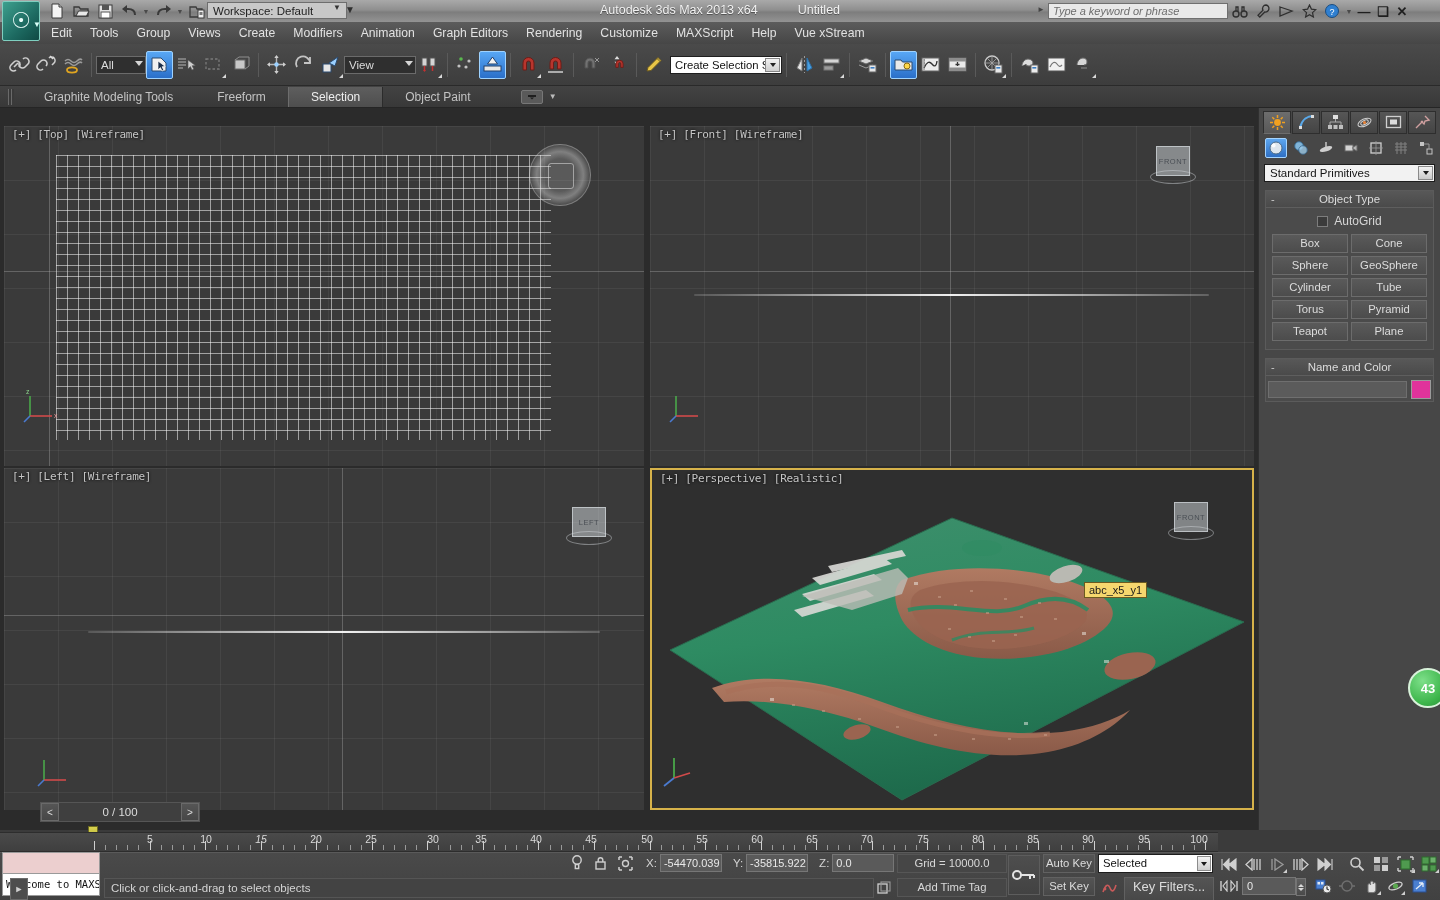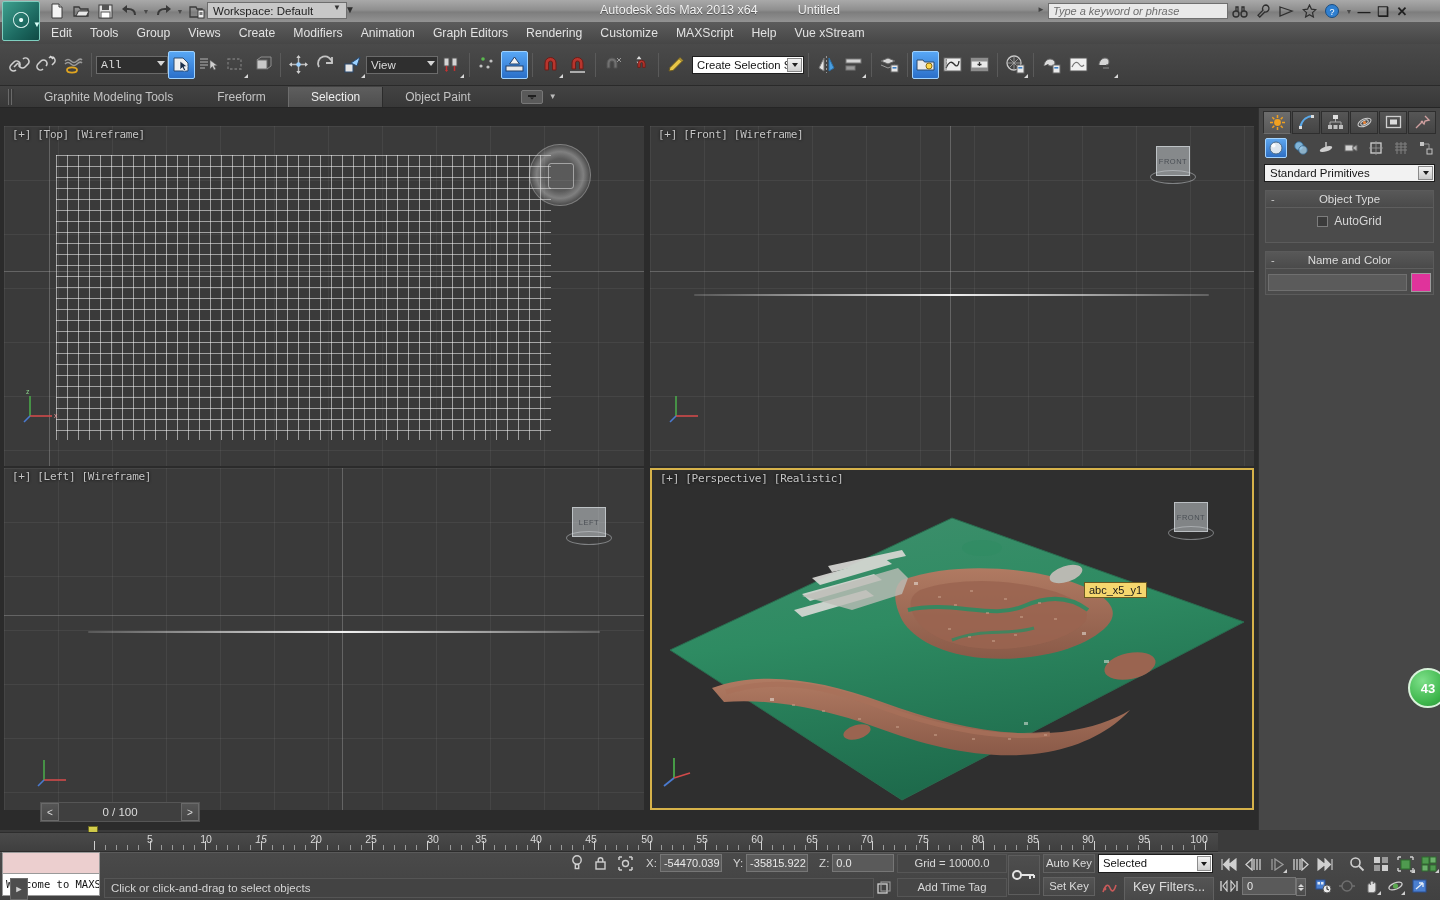--- a/index.html
+++ b/index.html
@@ -378,21 +378,21 @@
         </svg>
     </div>
     <div class="tbtn">
       <svg width="21" height="21" viewBox="0 0 21 21">
           <path d="M2 7q3-3 6 0t6 0 5-1" fill="none" stroke="#9a9a9a" stroke-width="1.6"></path>
           <path d="M2 10q3-3 6 0t6 0 5-1" fill="none" stroke="#9a9a9a" stroke-width="1.6"></path>
           <ellipse cx="9" cy="16" rx="5" ry="2.6" fill="none" stroke="#e0a520" stroke-width="1.8"></ellipse>
         </svg>
     </div>
     <div class="sep"></div>
-    <div class="combo" style="width:72px;font-family:Liberation Mono, monospace;">
+    <div class="combo" style="width:50px;">
       <span>All</span><i class="ar"></i>
     </div>
     <div class="tbtn active">
       <svg width="21" height="21" viewBox="0 0 21 21">
           <path d="M3 4h9l5 5v8H3z" fill="#f0f0f0" stroke="#2a4a70"></path>
           <path d="M9 7l0 9 2.4-2.4 1.6 3.4 1.8-.9-1.7-3.3 3.2-.3z" fill="#1c2f4a" stroke="#fff" stroke-width=".7"></path>
         </svg>
     </div>
     <div class="tbtn">
       <svg width="21" height="21" viewBox="0 0 21 21">
@@ -843,20 +843,32 @@
 
     <div class="rollout">
       <div class="rollout-hd">
         <span class="minus">-</span>
         <span>Object Type</span>
       </div>
       <div class="rollout-body">
         <div class="chkrow">
           <span class="chkbox"></span>
           <span>AutoGrid</span>
+        </div>
+        <div class="btngrid">
+          <div class="pbtn">Box</div>
+          <div class="pbtn">Cone</div>
+          <div class="pbtn">Sphere</div>
+          <div class="pbtn">GeoSphere</div>
+          <div class="pbtn">Cylinder</div>
+          <div class="pbtn">Tube</div>
+          <div class="pbtn">Torus</div>
+          <div class="pbtn">Pyramid</div>
+          <div class="pbtn">Teapot</div>
+          <div class="pbtn">Plane</div>
         </div>
       </div>
     </div>
 
     <div class="rollout">
       <div class="rollout-hd">
         <span class="minus">-</span>
         <span>Name and Color</span>
       </div>
       <div class="namerow">

